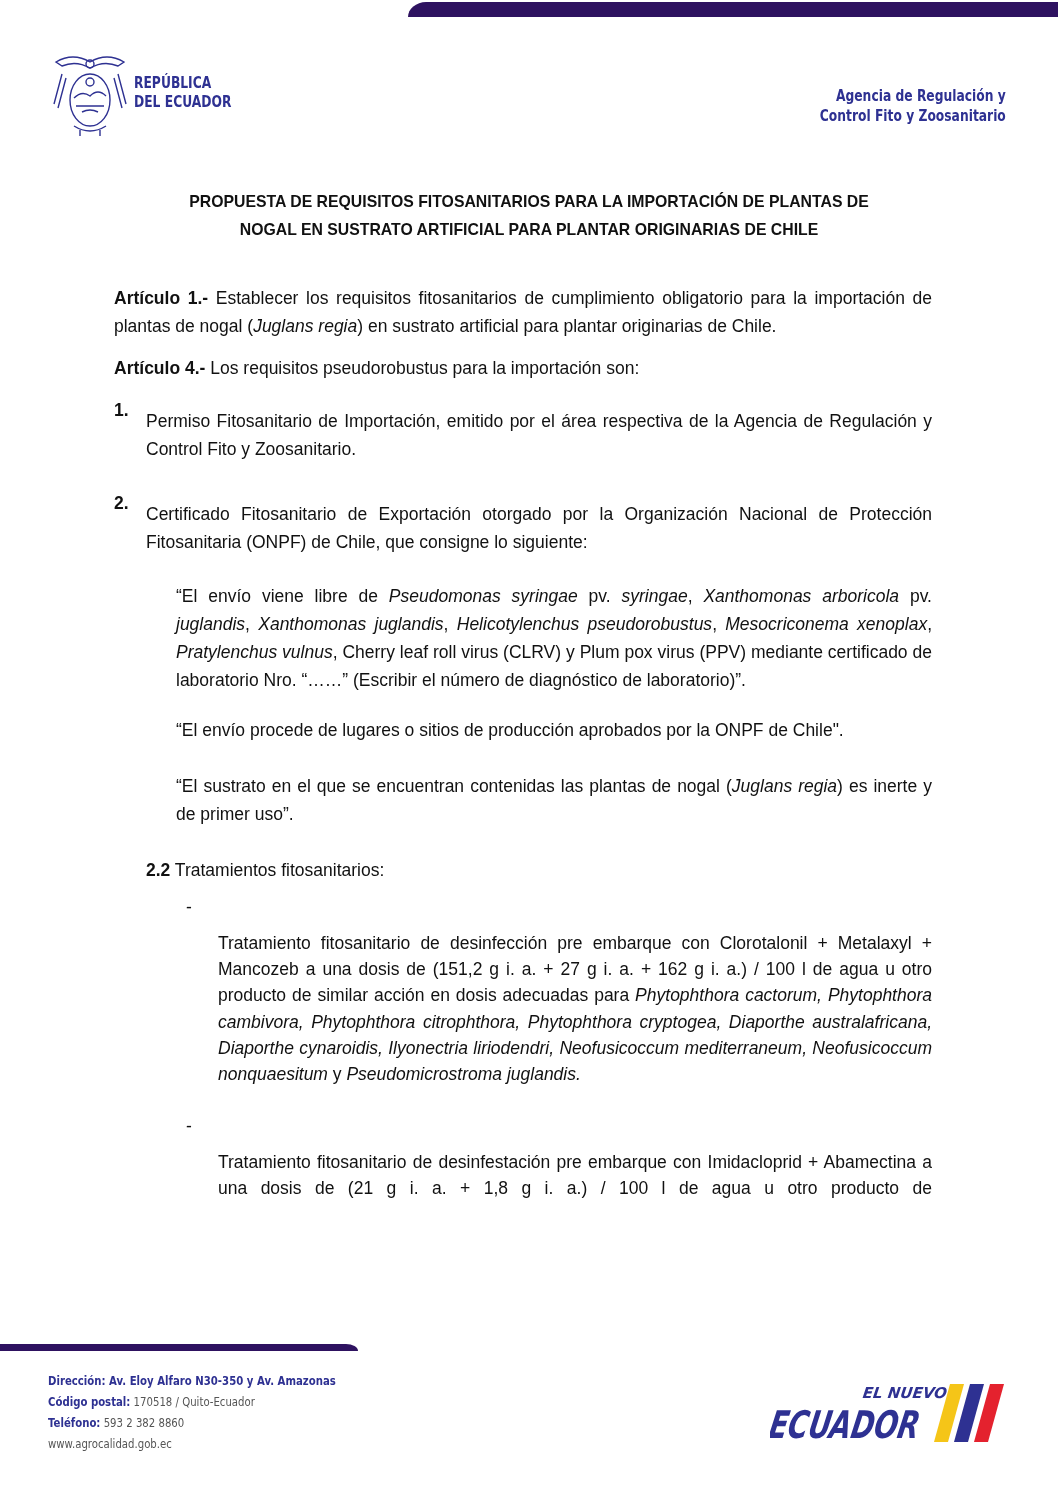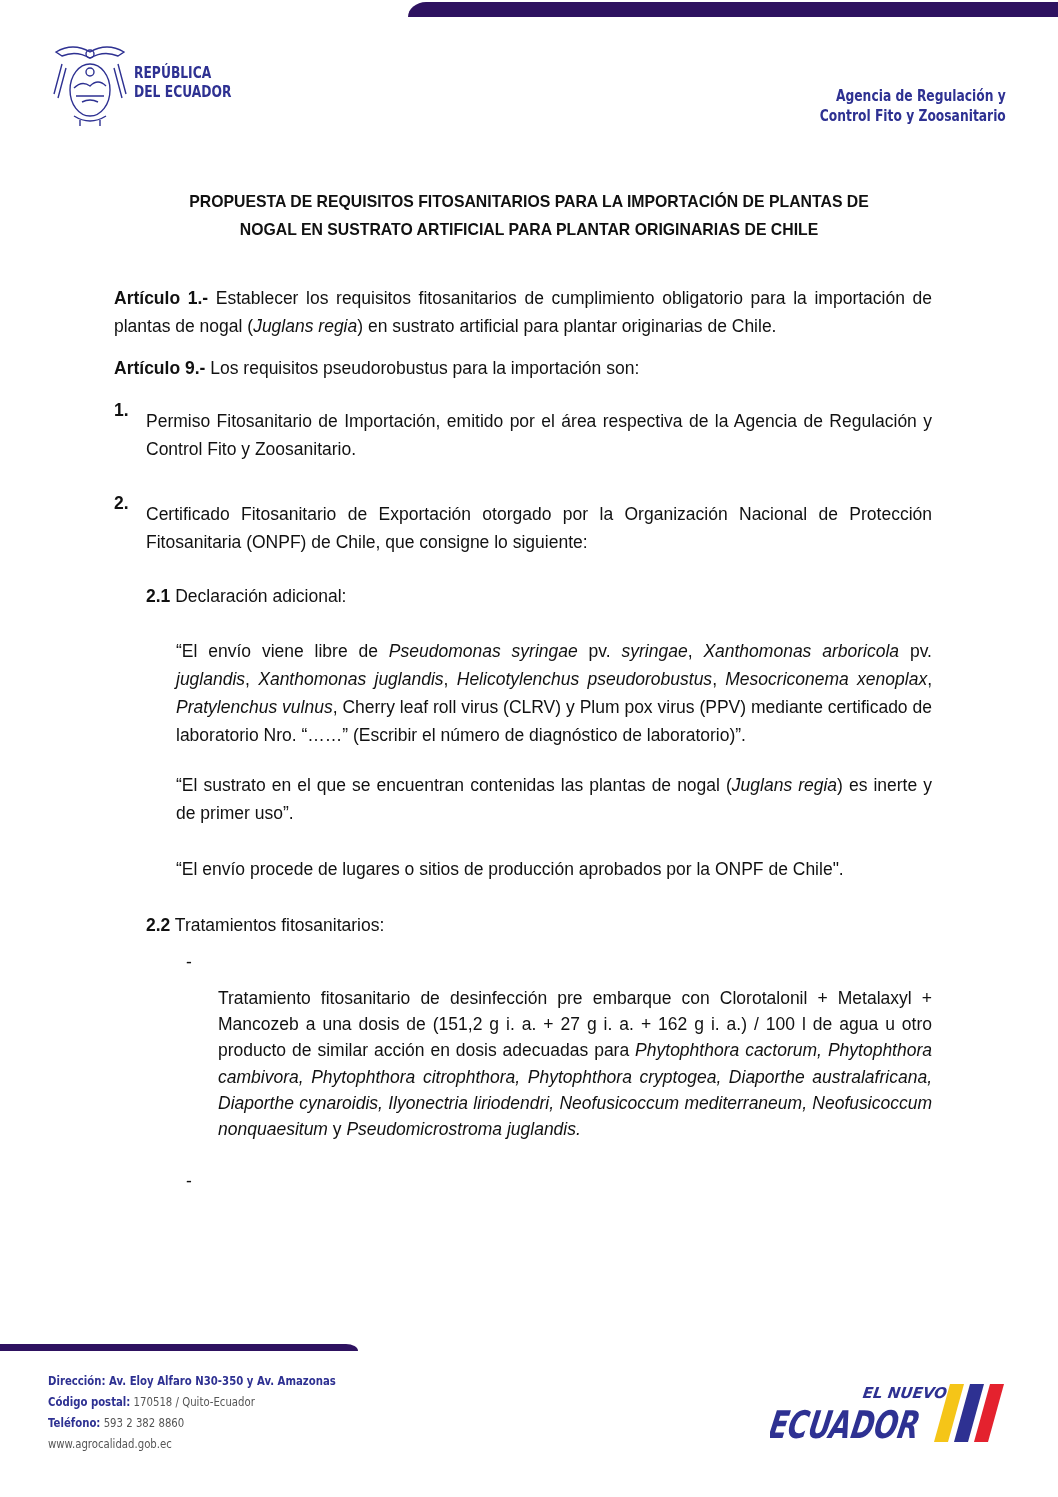--- a/index.html
+++ b/index.html
@@ -1,19 +1,19 @@
 <!DOCTYPE html>
 <html><head>
 <meta charset="utf-8">
 <style>
   html, body { margin: 0; padding: 0; background: #ffffff; }
   body { width: 1058px; height: 1497px; position: relative; overflow: hidden; font-family: "Liberation Sans", sans-serif; color: #111; }
   .top-bar { position: absolute; top: 2px; left: 408px; width: 650px; height: 15px; background: #2e1260; border-top-left-radius: 18px 15px; }
   .bottom-bar { position: absolute; top: 1344px; left: 0; width: 358px; height: 7px; background: #2e1260; border-top-right-radius: 12px 7px; }
-  .logo-left { position: absolute; top: 38px; left: 48px; display: flex; align-items: center; }
+  .logo-left { position: absolute; top: 48px; left: 48px; display: flex; align-items: center; }
   .logo-left svg { width: 84px; height: 90px; }
   .rep-text { margin-left: 2px; color: #2e3192; font-family: "DejaVu Sans", sans-serif; font-weight: bold; font-size: 15px; line-height: 19px; letter-spacing: 0px; transform: scaleX(0.82); transform-origin: left center; }
   .agency { position: absolute; top: 86px; right: 52px; text-align: right; color: #2e3192; font-family: "DejaVu Sans", sans-serif; font-weight: bold; font-size: 15px; line-height: 20px; transform: scaleX(0.82); transform-origin: right center; }
   .doc-title { position: absolute; top: 188px; left: 100px; width: 858px; text-align: center; font-family: "Liberation Sans", sans-serif; font-weight: bold; font-size: 17px; line-height: 28px; transform: scaleX(0.93); transform-origin: center; }
   .content { position: absolute; top: 284px; left: 114px; width: 818px; font-family: Liberation Sans, sans-serif; font-size: 17.5px; line-height: 28px; }
   .content p { margin: 0; text-align: justify; }
   .justify-last { text-align-last: justify; }
   .b { font-weight: bold; }
   .i { font-style: italic; }
   .num-item { display: flex; }
@@ -63,58 +63,56 @@
   <div>PROPUESTA DE REQUISITOS FITOSANITARIOS PARA LA IMPORTACIÓN DE PLANTAS DE</div>
   <div>NOGAL EN SUSTRATO ARTIFICIAL PARA PLANTAR ORIGINARIAS DE CHILE</div>
 </div>
 
 <div class="content">
   <p style="margin-bottom:14px;">
     <span class="b">Artículo 1.-</span><span> Establecer los requisitos fitosanitarios de cumplimiento obligatorio para la importación de plantas de nogal (</span><span class="i">Juglans regia</span><span>) en sustrato artificial para plantar originarias de Chile.</span>
   </p>
 
   <p style="margin-bottom:14px;">
-    <span class="b">Artículo 9.-</span><span> Los requisitos pseudorobustus para la importación son:</span>
+    <span class="b">Artículo 4.-</span><span> Los requisitos pseudorobustus para la importación son:</span>
   </p>
 
   <div class="num-item" style="margin-bottom:26px;">
     <span class="num">1.</span>
     <span class="txt">Permiso Fitosanitario de Importación, emitido por el área respectiva de la Agencia de Regulación y Control Fito y Zoosanitario.</span>
   </div>
 
   <div class="num-item" style="margin-bottom:26px;">
     <span class="num">2.</span>
     <span class="txt">Certificado Fitosanitario de Exportación otorgado por la Organización Nacional de Protección Fitosanitaria (ONPF) de Chile, que consigne lo siguiente:</span>
   </div>
 
-  <p class="sub" style="margin-bottom:27px;">
-    <span class="b">2.1</span><span> Declaración adicional:</span>
-  </p>
 
   <p class="quote" style="margin-bottom:22px;">
     <span>“El envío viene libre de </span><span class="i">Pseudomonas syringae</span><span> pv. </span><span class="i">syringae</span><span>, </span><span class="i">Xanthomonas arboricola</span><span> pv. </span><span class="i">juglandis</span><span>, </span><span class="i">Xanthomonas juglandis</span><span>, </span><span class="i">Helicotylenchus pseudorobustus</span><span>, </span><span class="i">Mesocriconema xenoplax</span><span>, </span><span class="i">Pratylenchus vulnus</span><span>, Cherry leaf roll virus (CLRV) y Plum pox virus (PPV) mediante certificado de laboratorio Nro. “……” (Escribir el número de diagnóstico de laboratorio)”.</span>
   </p>
 
+  <p class="quote" style="margin-bottom:28px;">“El envío procede de lugares o sitios de producción aprobados por la ONPF de Chile".</p>
+
   <p class="quote" style="margin-bottom:28px;">
     <span>“El sustrato en el que se encuentran contenidas las plantas de nogal (</span><span class="i">Juglans regia</span><span>) es inerte y de primer uso”.</span>
   </p>
-
-  <p class="quote" style="margin-bottom:28px;">“El envío procede de lugares o sitios de producción aprobados por la ONPF de Chile".</p>
 
   <p class="sub" style="margin-bottom:10px;">
     <span class="b">2.2</span><span> Tratamientos fitosanitarios:</span>
   </p>
 
   <div class="dash-item" style="margin-bottom:26px; line-height:26.2px;">
     <span class="dash">-</span>
     <span class="txt"><span>Tratamiento fitosanitario de desinfección pre embarque con Clorotalonil + Metalaxyl + Mancozeb a una dosis de (151,2 g i. a. + 27 g i. a. + 162 g i. a.) / 100 l de agua u otro producto de similar acción en dosis adecuadas para </span><span class="i">Phytophthora cactorum, Phytophthora cambivora, Phytophthora citrophthora, Phytophthora cryptogea, Diaporthe australafricana, Diaporthe cynaroidis, Ilyonectria liriodendri, Neofusicoccum mediterraneum, Neofusicoccum nonquaesitum</span><span> y </span><span class="i">Pseudomicrostroma juglandis.</span></span>
   </div>
 
   <div class="dash-item" style="line-height:26.2px;">
     <span class="dash">-</span>
+    <span class="txt justify-last">Tratamiento fitosanitario de desinfestación pre embarque con Imidacloprid + Abamectina a una dosis de (21 g i. a. + 1,8 g i. a.) / 100 l de agua u otro producto de</span>
   </div>
 </div>
 
 <div class="bottom-bar"></div>
 
 <div class="footer">
   <div><span class="lbl">Dirección:</span><span class="lbl"> Av. Eloy Alfaro N30-350 y Av. Amazonas</span></div>
   <div><span class="lbl">Código postal:</span><span class="val"> 170518 / Quito-Ecuador</span></div>
   <div><span class="lbl">Teléfono:</span><span class="val">  593 2 382 8860</span></div>
   <div class="web">www.agrocalidad.gob.ec</div>

